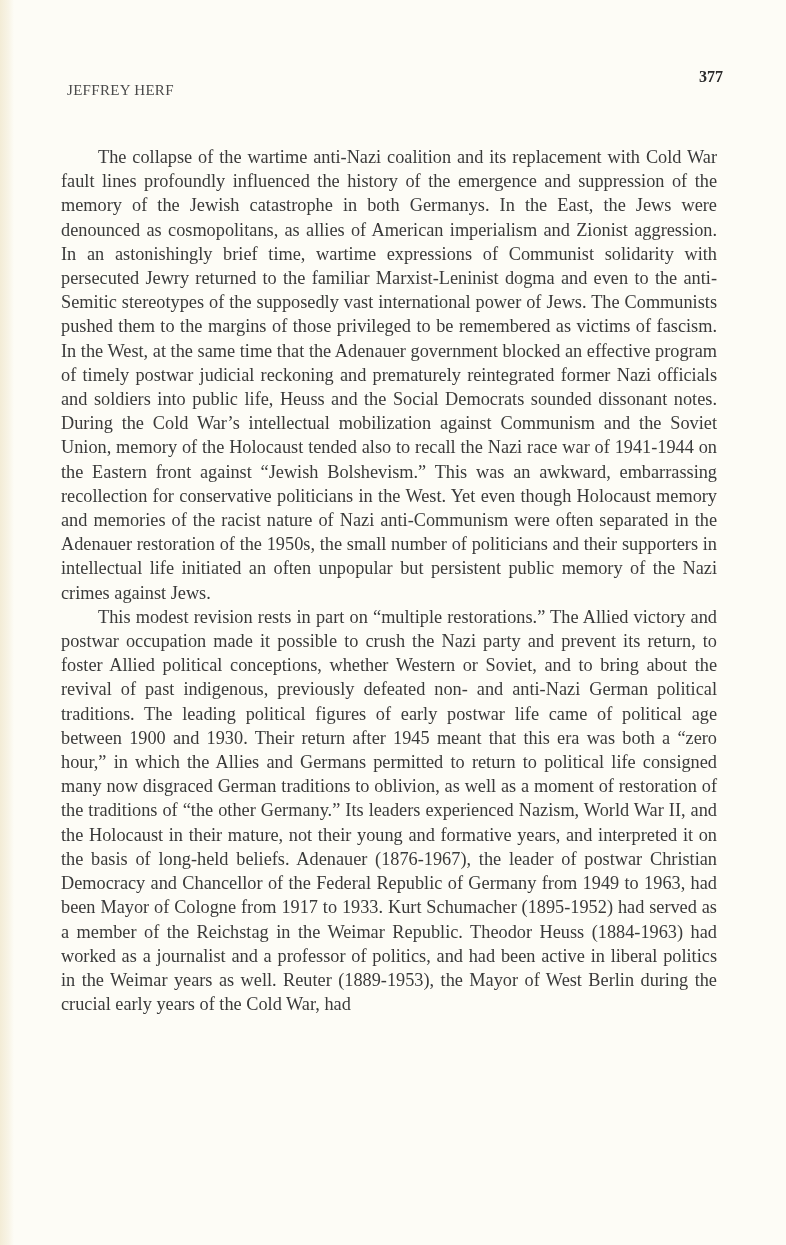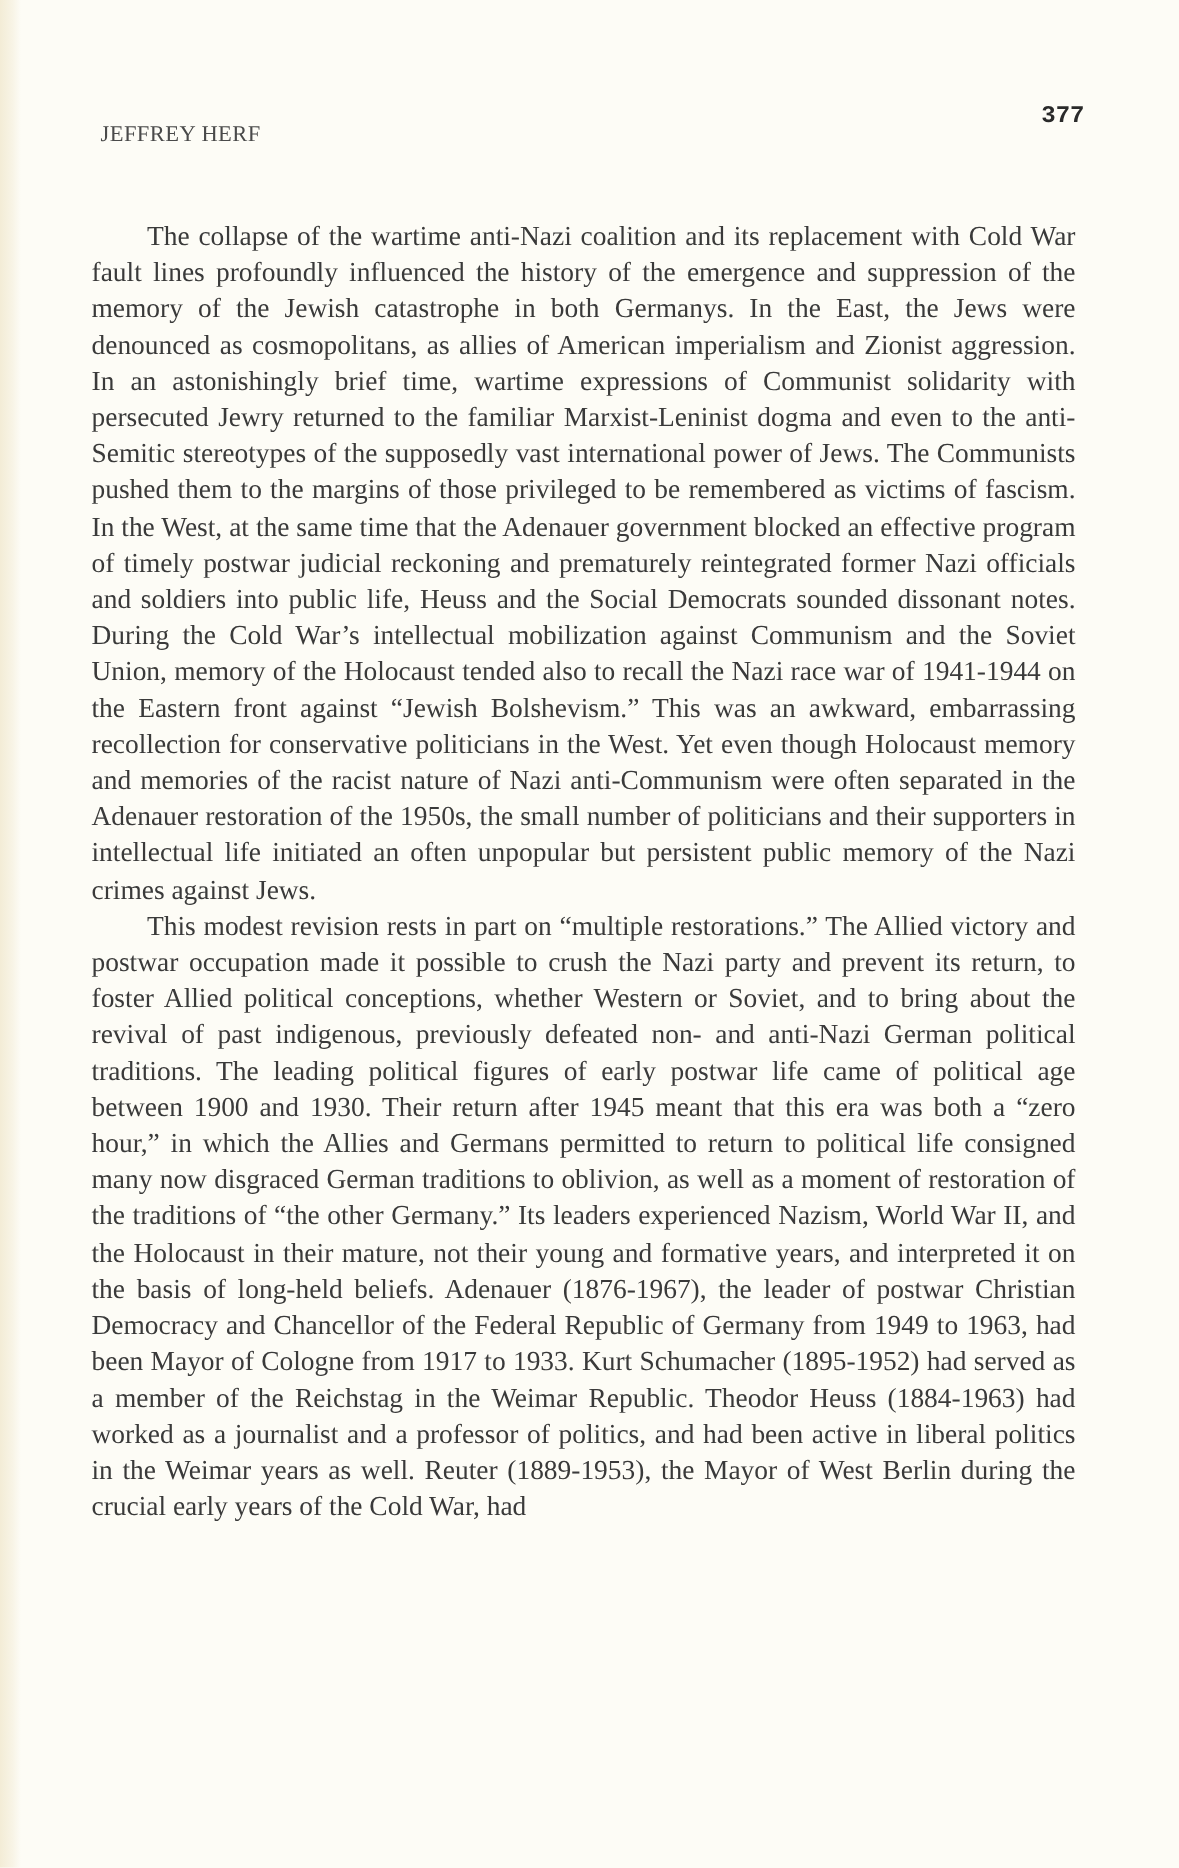--- a/index.html
+++ b/index.html
@@ -35,21 +35,21 @@
       left: 0;
       top: 12px;
       font-size: 15px;
       letter-spacing: 0.3px;
       color: #4a4a4a;
     }
     .running-head .page-number {
       position: absolute;
       right: 0;
       top: -2px;
-      font-family: Liberation Mono, monospace;
+      font-family: Liberation Serif, serif;
       font-weight: bold;
       font-size: 16px;
       color: #2a2a2a;
     }
     .text-block {
       position: absolute;
       top: 145px;
       left: 61px;
       width: 656px;
     }

